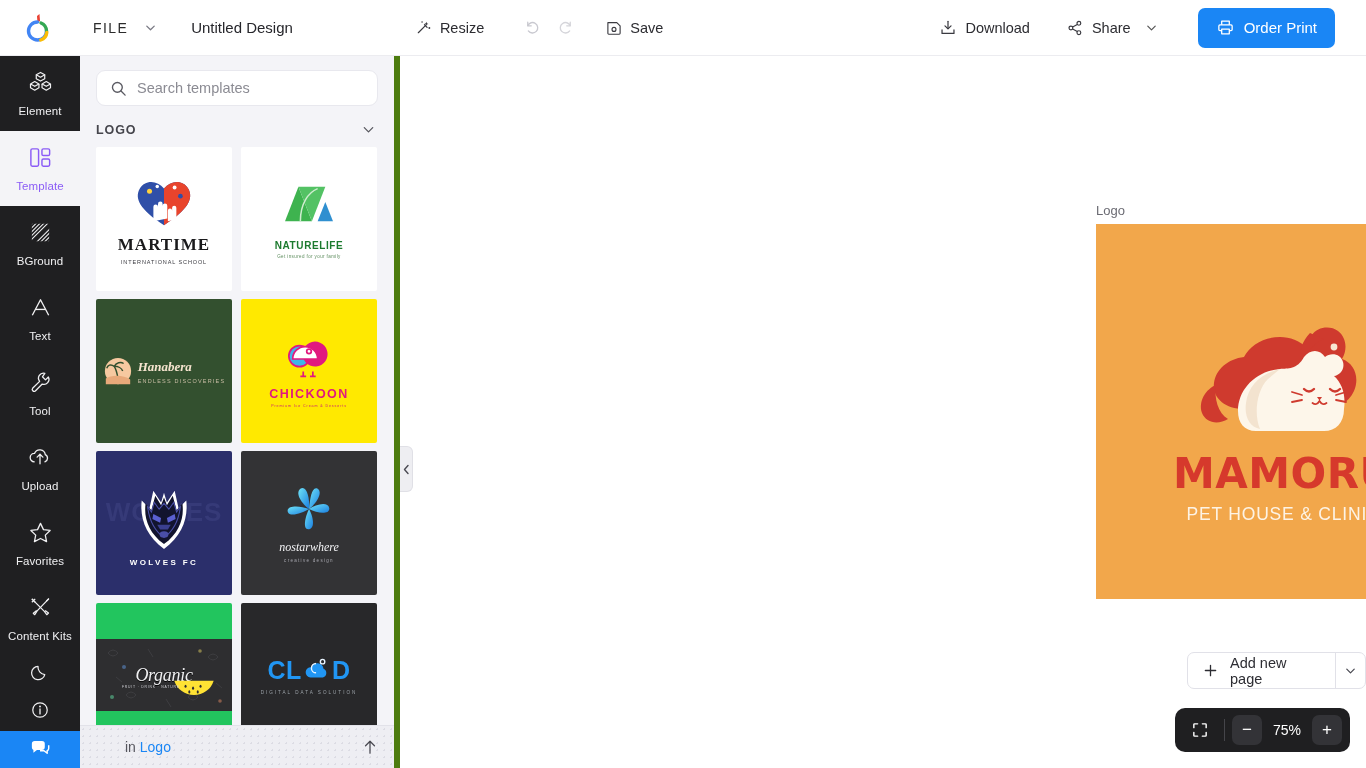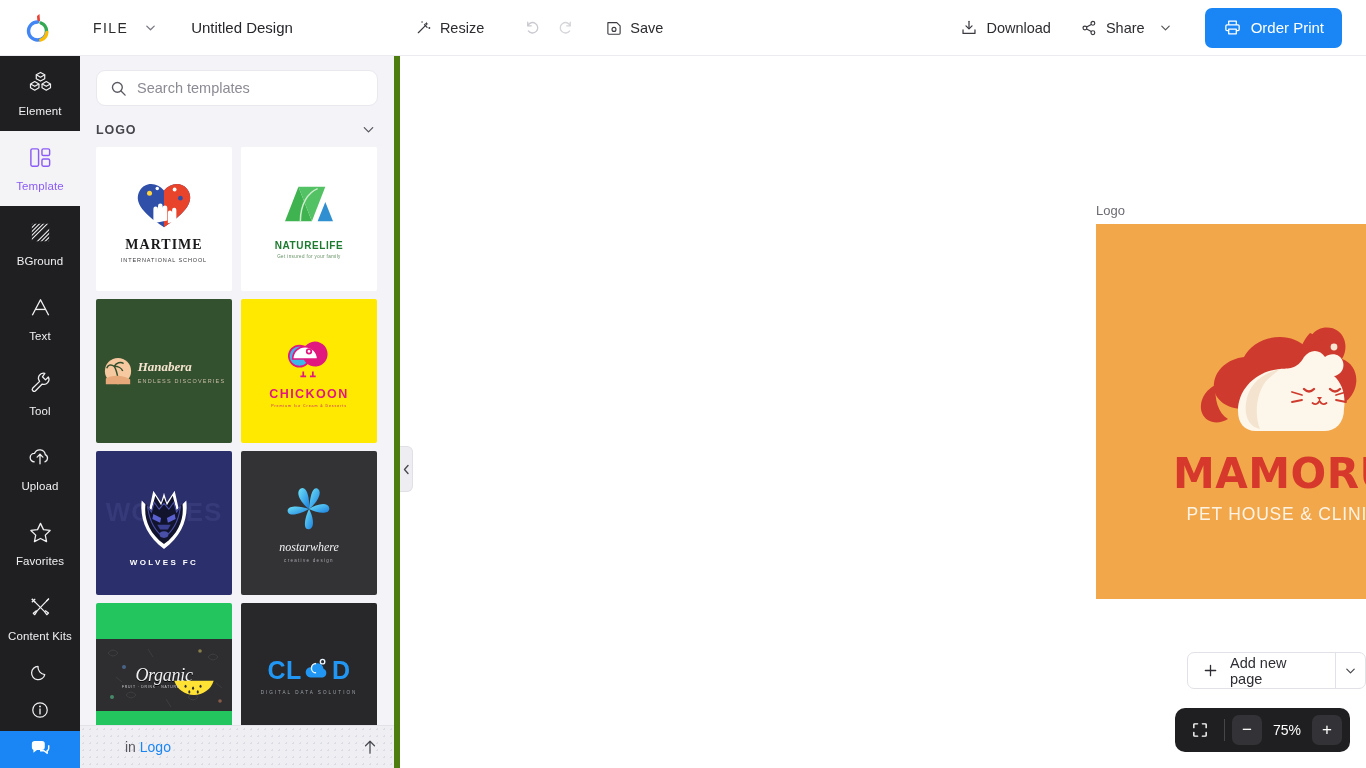--- a/index.html
+++ b/index.html
@@ -26,21 +26,21 @@
   }
   .tb-caret { margin-left: 16px; color: #7a7a84; display: flex; align-items: center; }
   .tb-title { margin-left: 34px; font-size: 15px; color: #26262b; }
   .tb-mid { display: flex; align-items: center; margin-left: 112px; gap: 0; }
   .tb-btn {
     display: flex; align-items: center; gap: 8px;
     font-size: 14.5px; color: #2c2c31;
     padding: 6px 10px; border-radius: 5px; cursor: pointer;
   }
   .tb-icononly { padding: 7px; display: flex; align-items: center; border-radius: 5px; cursor: pointer; }
-  .tb-right { margin-left: auto; display: flex; align-items: center; gap: 9px; padding-right: 24px; }
+  .tb-right { margin-left: auto; display: flex; align-items: center; gap: 16px; padding-right: 31px; }
   .order-print {
     background: #1a86f5; color: #fff; border: none;
     border-radius: 7px; height: 40px; padding: 0 18px;
     display: flex; align-items: center; gap: 9px;
     font-size: 15px; font-family: inherit; font-weight: 500; cursor: pointer;
     margin-left: 14px;
   }
   .gap-undo { width: 22px; }
 
   .body-row { display: flex; flex: 1; min-height: 0; position: relative; }
@@ -419,21 +419,21 @@
               <svg width="68" height="56" viewBox="0 0 70 58">
                 <path d="M35 54 C10 38 4 26 10 16 C15 7 28 7 35 16 C42 7 55 7 60 16 C66 26 60 38 35 54 Z" fill="#2f4fa8"></path>
                 <path d="M35 16 C42 7 55 7 60 16 C66 26 60 38 35 54 Z" fill="#e8442c"></path>
                 <circle cx="20" cy="19" r="2.6" fill="#ffd23f"></circle>
                 <circle cx="28" cy="14" r="1.8" fill="#fff"></circle>
                 <circle cx="46" cy="15" r="2" fill="#fff"></circle>
                 <circle cx="52" cy="24" r="2.4" fill="#2f4fa8"></circle>
                 <path d="M24 50 v-15 a2.4 2.4 0 0 1 4.8 0 v9 l0-12 a2.4 2.4 0 0 1 4.8 0 v11 l0-9 a2.4 2.4 0 0 1 4.8 0 v13" fill="#fff"></path>
                 <path d="M39 50 v-11 a2.2 2.2 0 0 1 4.4 0 v6 l0-9 a2.2 2.2 0 0 1 4.4 0 v12" fill="#fff"></path>
               </svg>
-              <div class="t-label" style="font-size:14px;font-weight:700;letter-spacing:1px;color:#1a1a1c;margin-top:6px">MARTIME</div>
+              <div class="t-label" style="font-size:17px;font-weight:700;letter-spacing:1px;color:#1a1a1c;margin-top:6px">MARTIME</div>
               <div style="font-size:5.5px;letter-spacing:.9px;color:#3a3a40;margin-top:4px">INTERNATIONAL SCHOOL</div>
             </div>
           </div>
 
           <div class="tpl-card" style="background:#ffffff">
             <div class="ctr">
               <svg width="60" height="48" viewBox="0 0 62 50">
                 <path d="M6 44 L20 8 L34 44 Z" fill="#3eb34f"></path>
                 <path d="M20 8 L34 44 L48 8 Z" fill="#53c264"></path>
                 <path d="M40 44 L48 24 L56 44 Z" fill="#2f8fd0"></path>

